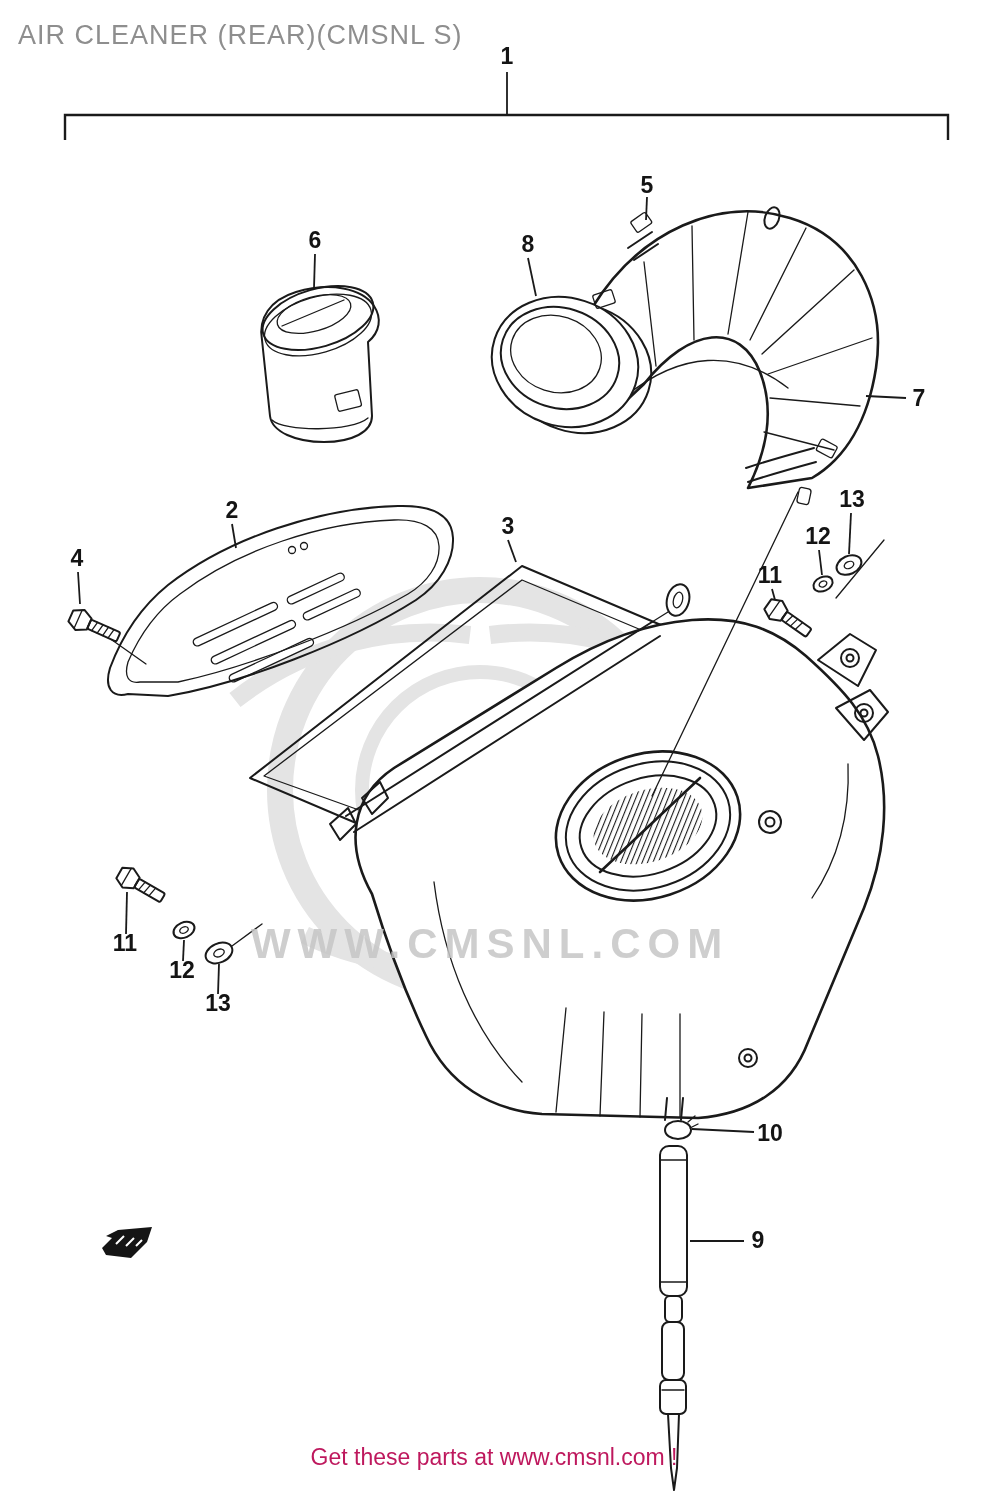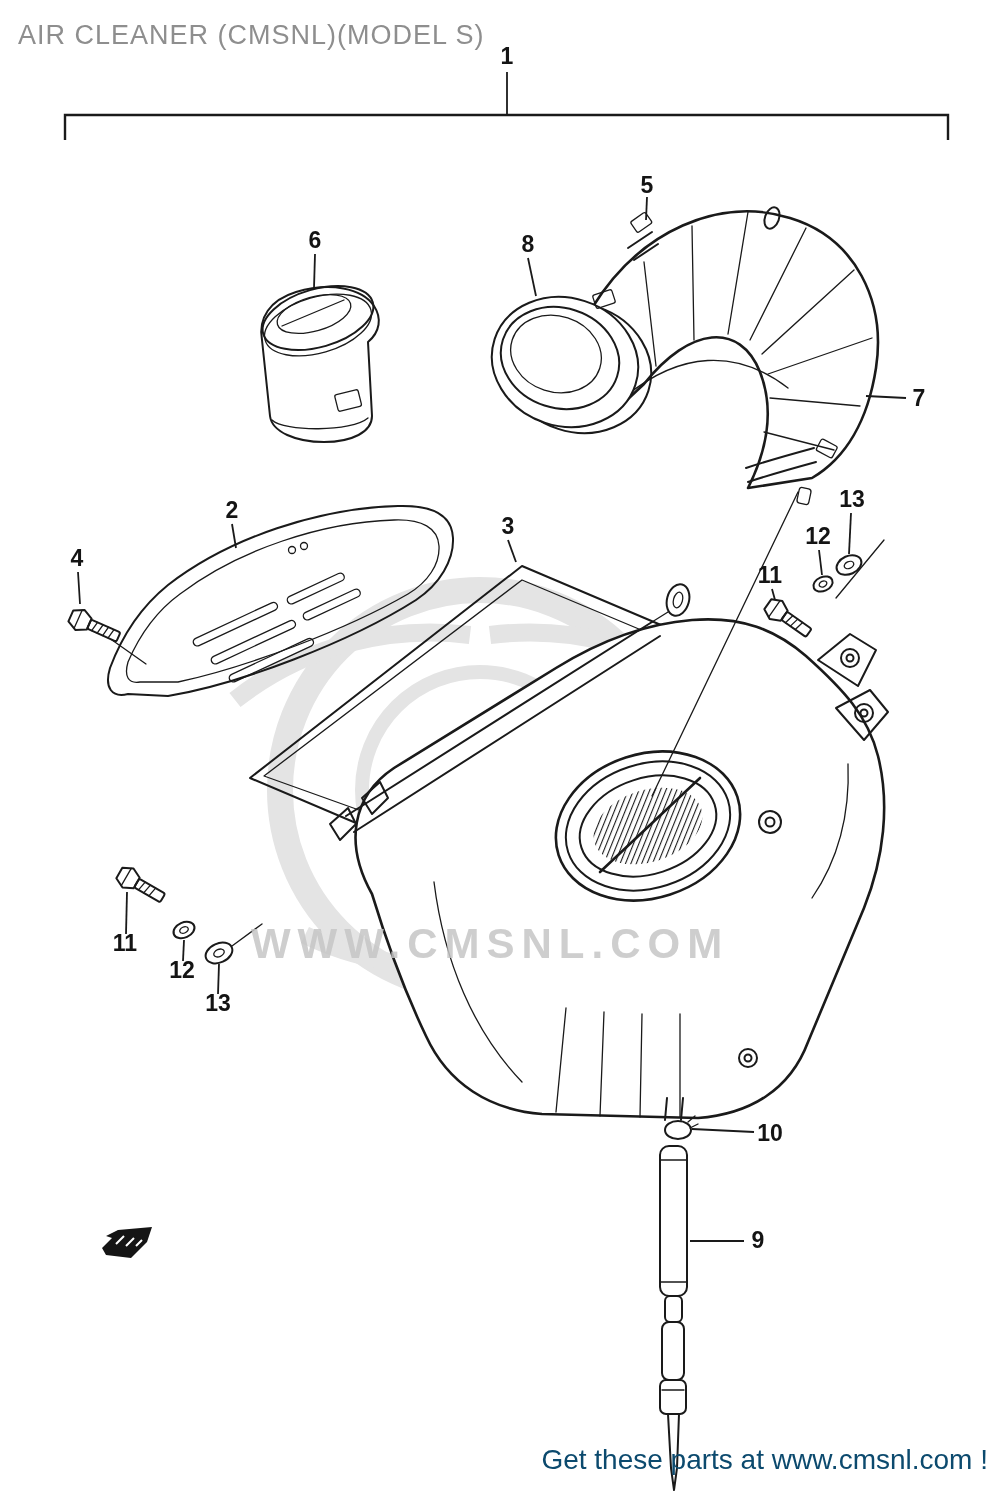--- a/index.html
+++ b/index.html
@@ -1,37 +1,37 @@
 <!DOCTYPE html>
 <html><head>
 <meta charset="utf-8">
 <style>
   html,body{margin:0;padding:0;background:#ffffff;}
   .page{position:relative;width:988px;height:1500px;background:#ffffff;overflow:hidden;
         font-family:"Liberation Sans",sans-serif;}
   .title{position:absolute;left:18px;top:20px;font-size:27px;letter-spacing:1px;
          color:#8e8e8e;font-weight:400;}
-  .footer{position:absolute;left:0;top:1444px;width:100%;text-align:right;
-          font-size:28px;color:#0c4a6e;cursor:pointer;}
+  .footer{position:absolute;left:0;top:1444px;width:100%;text-align:center;
+          font-size:23px;color:#be185d;cursor:pointer;}
   svg.diagram{position:absolute;left:0;top:0;}
   svg text{font-family:"Liberation Sans",sans-serif;}
   .art{stroke:#1a1a1a;fill:none;stroke-width:2;stroke-linecap:round;stroke-linejoin:round;}
   .thin{stroke-width:1.3;}
   .thick{stroke-width:2.6;}
   .white{fill:#ffffff;}
   .wm{stroke:#e4e4e4;fill:none;}
   .lead{stroke:#1a1a1a;stroke-width:1.8;fill:none;}
   .callout{font-size:23px;font-weight:bold;fill:#141414;}
 </style>
 </head>
 <body>
 
 <div class="page">
 
-  <div class="title">AIR CLEANER (CMSNL)(MODEL S)</div>
+  <div class="title">AIR CLEANER (REAR)(CMSNL S)</div>
 
   <svg class="diagram" width="988" height="1500" viewBox="0 0 988 1500">
 
     <defs>
       <pattern id="hatch" width="5" height="5" patternUnits="userSpaceOnUse" patternTransform="rotate(40)">
         <rect width="5" height="5" fill="#ffffff"></rect>
         <line x1="0" y1="0" x2="0" y2="5" stroke="#1c1c1c" stroke-width="2.2"></line>
       </pattern>
     </defs>
 

